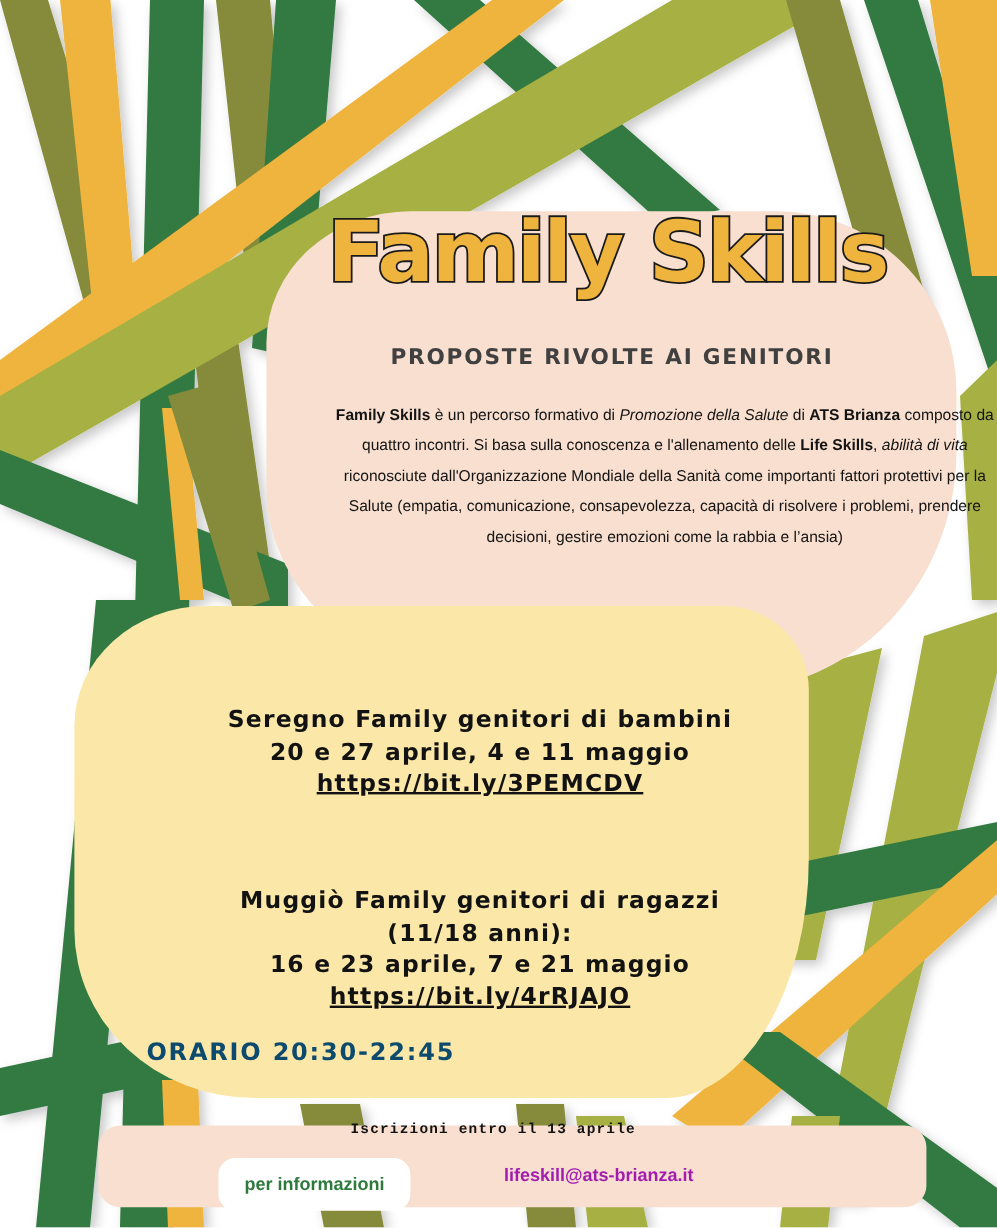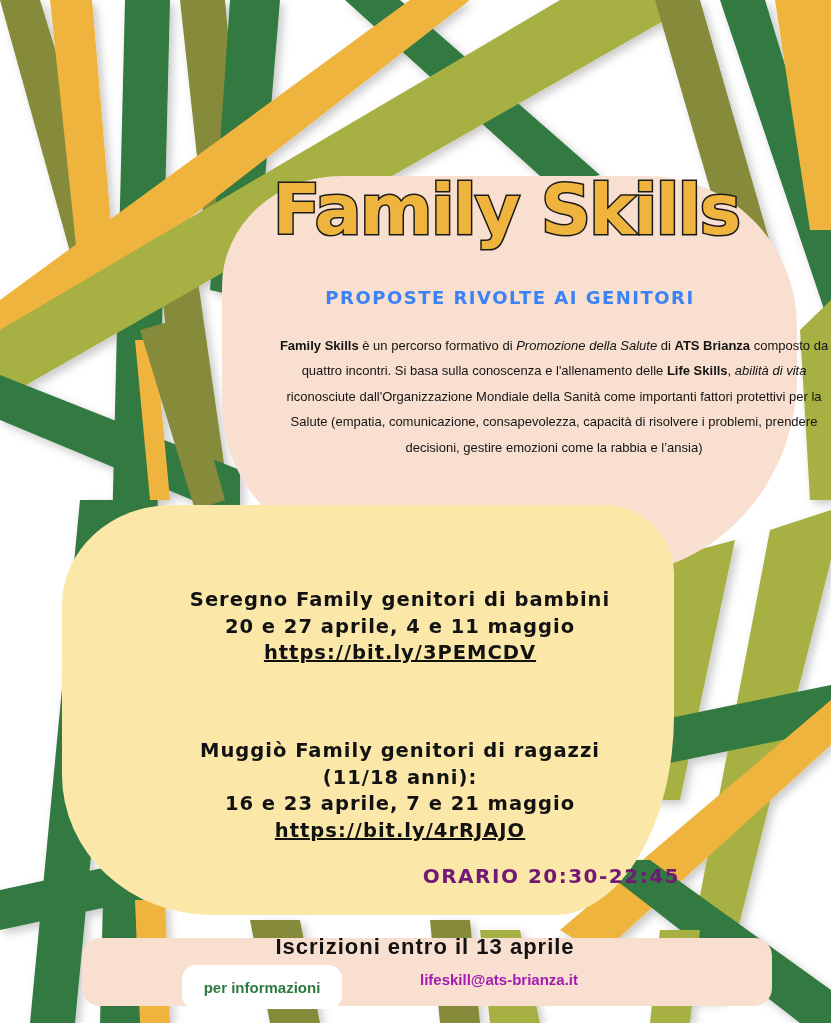--- a/index.html
+++ b/index.html
@@ -3,30 +3,30 @@
   <meta charset="utf-8">
   <style>
     html, body { margin: 0; padding: 0; }
     body { width: 831px; height: 1023px; position: relative; overflow: hidden; background: #ffffff; font-family: "Liberation Sans", sans-serif; }
     #bg { position: absolute; left: 0; top: 0; width: 831px; height: 1023px; }
     .blob { position: absolute; }
     #blob-peach { left: 222px; top: 176px; width: 575px; height: 400px; background: #f8dfcf; border-radius: 120px 150px 190px 210px / 110px 150px 200px 170px; }
     #blob-yellow { left: 62px; top: 505px; width: 612px; height: 410px; background: #fbe8a8; border-radius: 110px 70px 120px 150px / 100px 70px 200px 140px; }
     #bottom-bar { position: absolute; left: 82px; top: 938px; width: 690px; height: 68px; background: #f8dfcf; border-radius: 18px; }
     .title { position: absolute; left: 236px; top: 168px; width: 540px; text-align: center; font-family: "DejaVu Sans", sans-serif; font-weight: bold; font-size: 70px; letter-spacing: -2px; color: #eeb43e; -webkit-text-stroke: 3px #1a1a1a; paint-order: stroke fill; line-height: 1.2; }
-    .subtitle { position: absolute; left: 230px; top: 287px; width: 560px; text-align: center; font-family: "DejaVu Sans", sans-serif; font-weight: bold; font-size: 18px; letter-spacing: 1.5px; color: #3b82f6; }
+    .subtitle { position: absolute; left: 230px; top: 287px; width: 560px; text-align: center; font-family: "DejaVu Sans", sans-serif; font-weight: bold; font-size: 18px; letter-spacing: 1.5px; color: #404040; }
     .desc { position: absolute; left: 234px; top: 333px; width: 564px; text-align: center; font-family: "Liberation Sans", sans-serif; font-size: 13px; line-height: 25.4px; color: #141414; margin-left: 38px; }
     .desc b { font-weight: bold; }
     .desc i { font-style: italic; }
     .event { position: absolute; left: 110px; width: 580px; text-align: center; font-family: "DejaVu Sans", sans-serif; font-weight: bold; font-size: 19.5px; line-height: 26.5px; color: #121212; letter-spacing: 1px; }
     #event-1 { top: 587px; }
     #event-2 { top: 738px; }
     .event .link { text-decoration: underline; text-decoration-thickness: 2px; display: inline-block; }
-    .orario { position: absolute; left: 100px; top: 864px; width: 580px; text-align: right; font-family: "DejaVu Sans", sans-serif; font-weight: bold; font-size: 20px; letter-spacing: 1.5px; color: #701a75; }
-    .deadline { position: absolute; left: 80px; top: 934px; width: 690px; text-align: center; font-family: Liberation Sans, sans-serif; font-weight: bold; font-size: 22px; letter-spacing: 1px; color: #121212; }
+    .orario { position: absolute; left: 122px; top: 864px; width: 580px; text-align: left; font-family: "DejaVu Sans", sans-serif; font-weight: bold; font-size: 20px; letter-spacing: 1.5px; color: #0c4a6e; }
+    .deadline { position: absolute; left: 66px; top: 934px; width: 690px; text-align: center; font-family: Liberation Mono, monospace; font-weight: bold; font-size: 12px; letter-spacing: 1px; color: #121212; }
     .info-pill { position: absolute; left: 182px; top: 965px; width: 160px; height: 44px; background: #ffffff; border-radius: 14px; display: flex; align-items: center; justify-content: center; font-family: "Liberation Sans", sans-serif; font-weight: bold; font-size: 15px; color: #2e7a3c; }
     .email { position: absolute; left: 420px; top: 971px; font-family: "Liberation Sans", sans-serif; font-weight: bold; font-size: 15px; color: #a21caf; }
   </style>
 </head>
 <body>
 
 <svg id="bg" viewBox="0 0 831 1023" xmlns="http://www.w3.org/2000/svg">
   <defs>
     <filter id="sh" x="-20%" y="-20%" width="140%" height="140%">
       <feDropShadow dx="4" dy="4" stdDeviation="5" flood-color="#000" flood-opacity="0.22"></feDropShadow>

